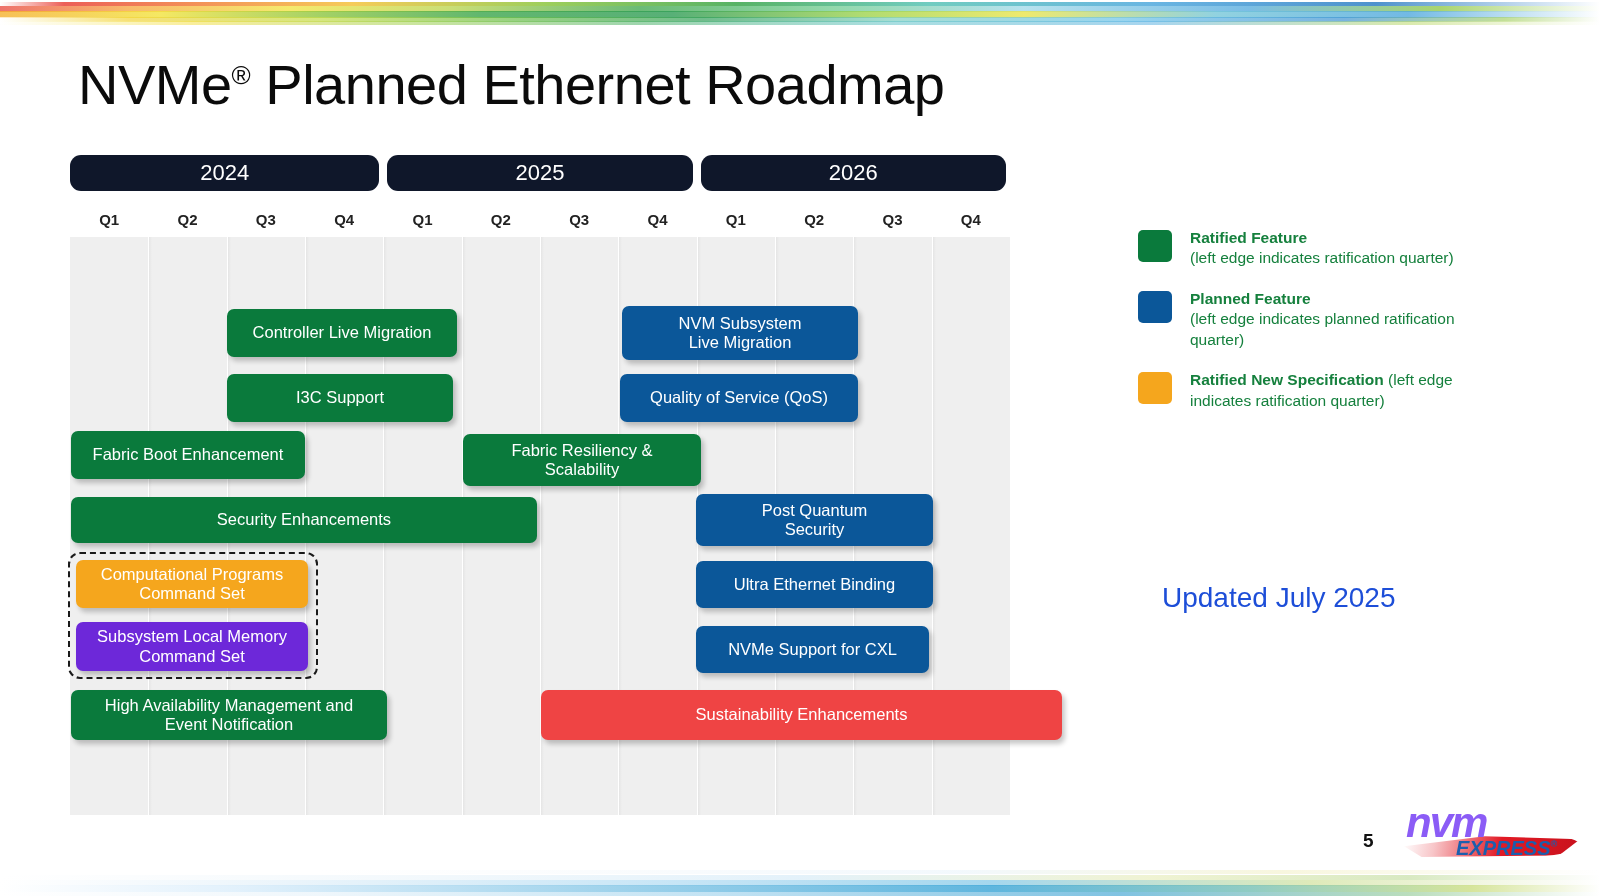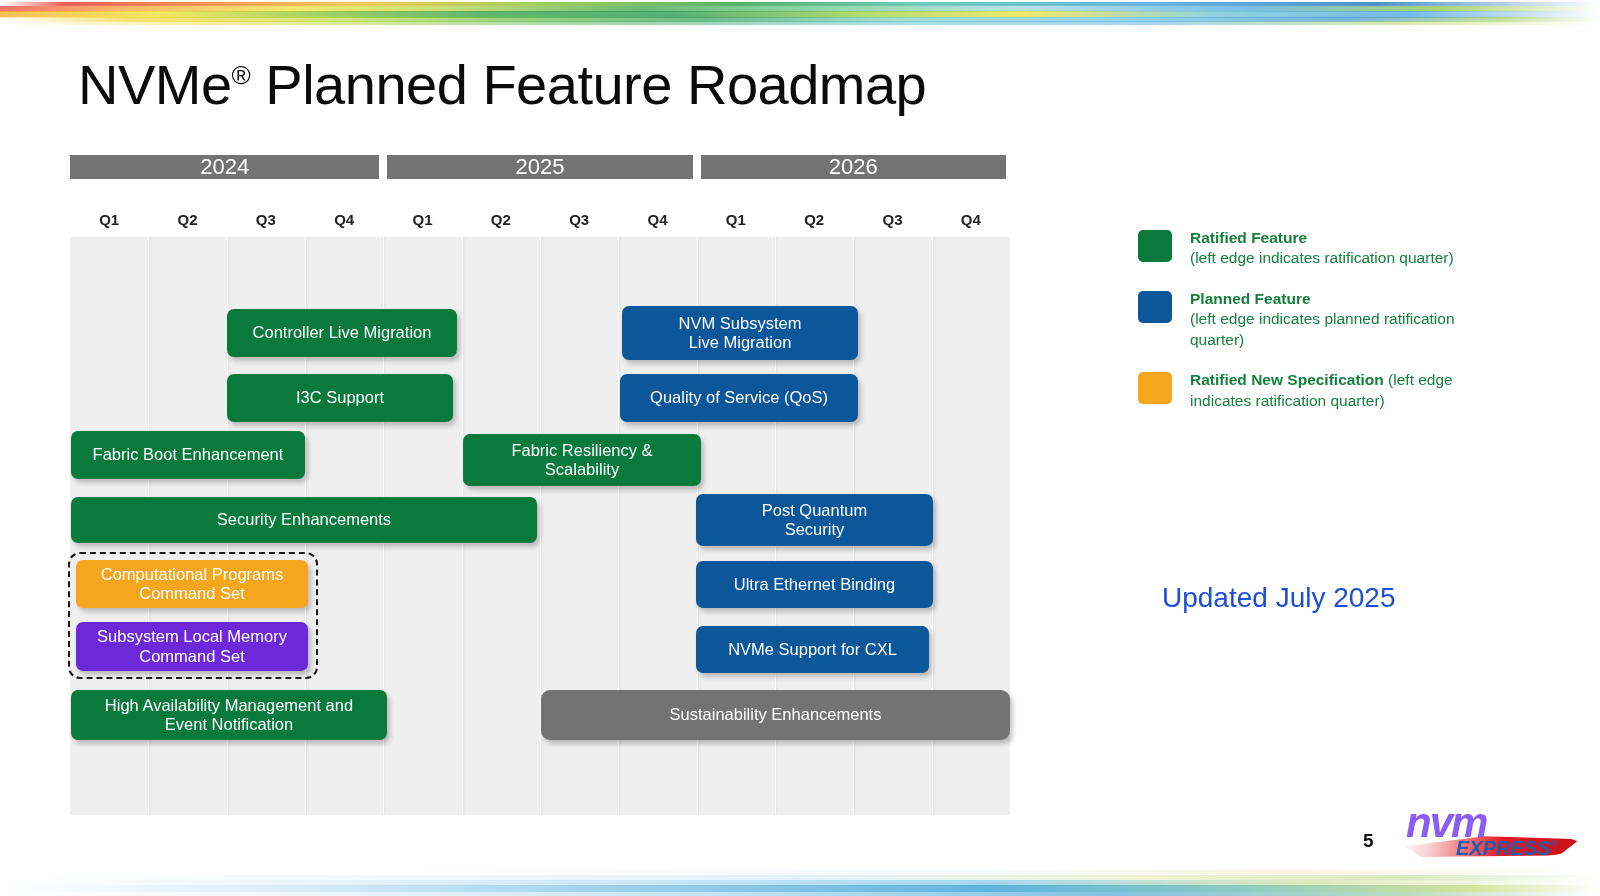--- a/index.html
+++ b/index.html
@@ -53,24 +53,24 @@
   .page-title{
     position:absolute;left:78px;top:52px;
     font-size:56px;font-weight:400;color:#0b0b0b;
     letter-spacing:-0.5px;white-space:nowrap;
   }
   .page-title sup{font-size:26px;vertical-align:super;}
 
   
   .year-row{position:absolute;left:70px;top:155px;width:940px;height:38px;}
   .year-cell{
-    position:absolute;top:0;height:24px;
-    background:#737373;
+    position:absolute;top:0;height:36px;
+    background:#0f172a;
     color:#ffffff;font-size:22px;font-weight:400;
-    display:flex;align-items:center;justify-content:center;
+    display:flex;align-items:center;justify-content:center;border-radius:11px;
   }
 
   
   .quarter-row{position:absolute;left:70px;top:207px;width:940px;height:24px;}
   .q-label{
     position:absolute;top:0;height:24px;
     font-size:15px;font-weight:bold;color:#222;
     display:flex;align-items:center;justify-content:center;
   }
 
@@ -158,21 +158,21 @@
 
 <div class="ribbon-top">
   <div class="rb rb1"></div>
   <div class="rb rb2"></div>
   <div class="rb rb3"></div>
   <div class="rb rb4"></div>
   <div class="rb rb5"></div>
 </div>
 
 <div class="page-title">
-  <span>NVMe</span><sup>®</sup><span> Planned Feature Roadmap</span>
+  <span>NVMe</span><sup>®</sup><span> Planned Ethernet Roadmap</span>
 </div>
 
 <div class="year-row">
     <div class="year-cell" style="left: 0px; width: 309.333px;">2024</div>
     <div class="year-cell" style="left: 317.333px; width: 305.333px;">2025</div>
     <div class="year-cell" style="left: 630.667px; width: 305.333px;">2026</div>
   </div>
 
 <div class="quarter-row">
     <div class="q-label" style="left: 0px; width: 78.3333px;">Q1</div>
@@ -245,21 +245,21 @@
     </div>
     <div class="bar orange" style="left: 6px; top: 385px; width: 232px; height: 49px; background: #6d28d9;">
       <span>Subsystem Local Memory<br>Command Set</span>
     </div>
     <div class="bar blue" style="left: 626px; top: 389px; width: 233px; height: 47px; background: rgb(11, 87, 153);">
       <span>NVMe Support for CXL</span>
     </div>
     <div class="bar green" style="left: 1px; top: 453px; width: 316px; height: 50px; background: rgb(10, 122, 60);">
       <span>High Availability Management and<br>Event Notification</span>
     </div>
-    <div class="bar blue" style="left: 471px; top: 453px; width: 469px; height: 50px; background: #737373; border-radius: 9px;">
+    <div class="bar blue" style="left: 471px; top: 453px; width: 521px; height: 50px; background: #ef4444;">
       <span>Sustainability Enhancements</span>
     </div>
   </div>
 
 <div class="legend">
     <div class="legend-item">
       <div class="legend-swatch" style="background: rgb(10, 122, 60);"></div>
       <div class="legend-text"><b>Ratified Feature</b><br><span>(left edge indicates ratification quarter)</span></div>
     </div>
     <div class="legend-item">

